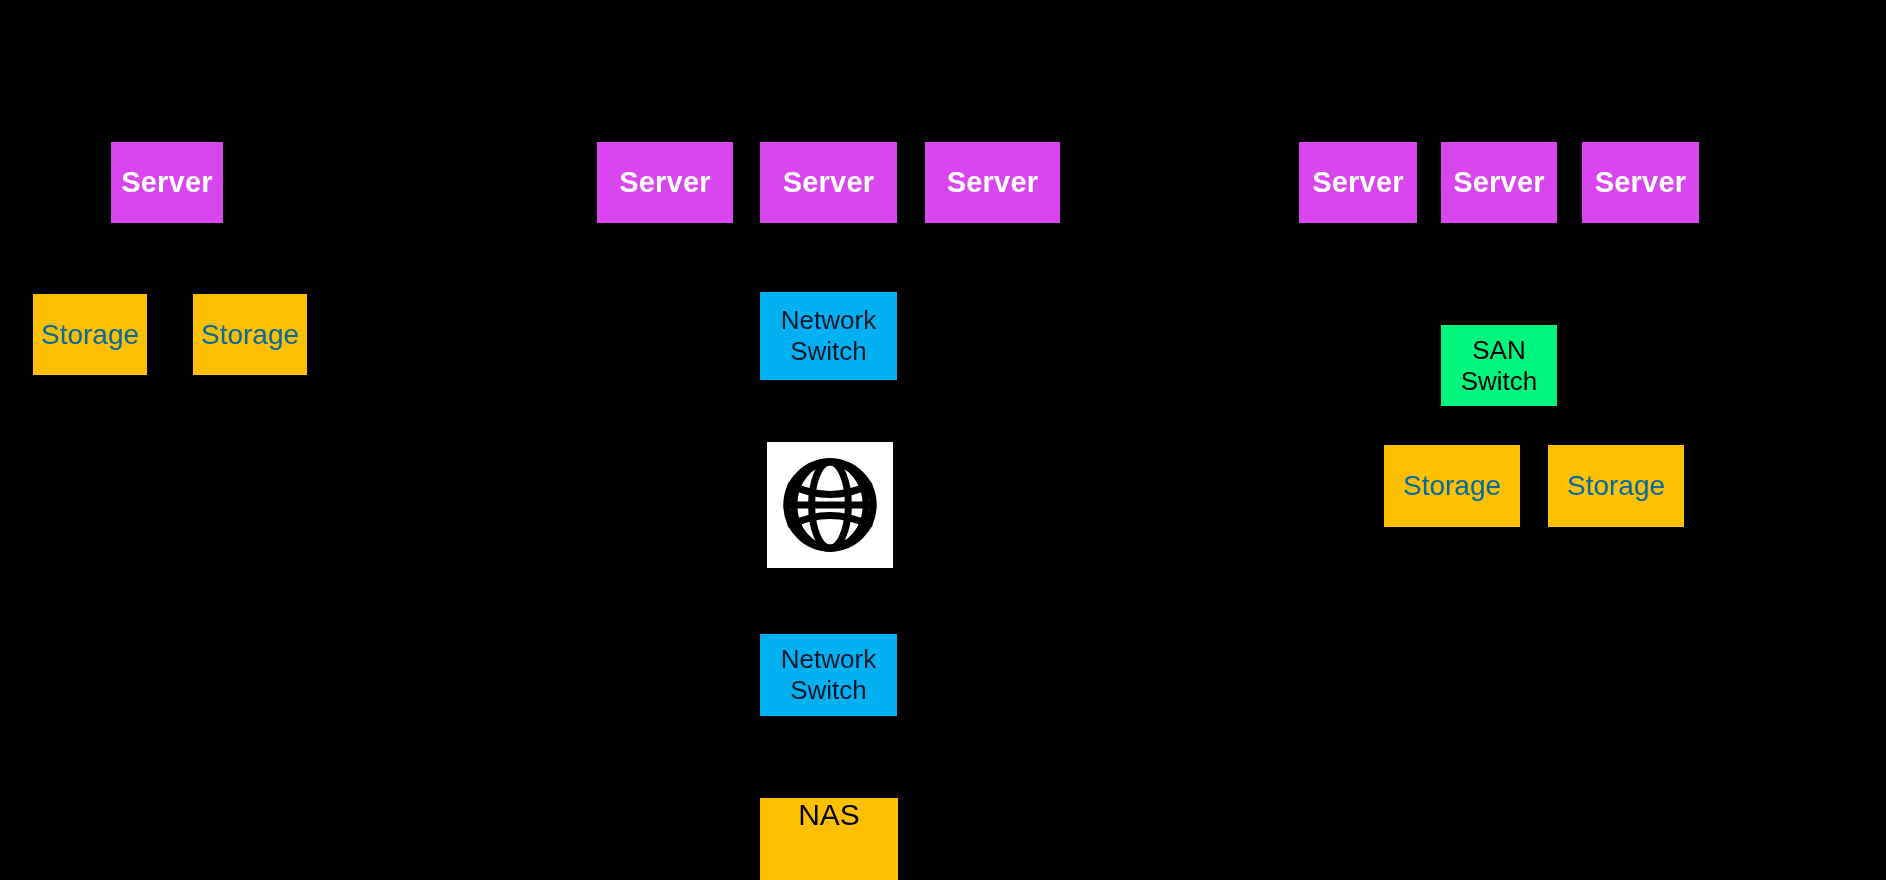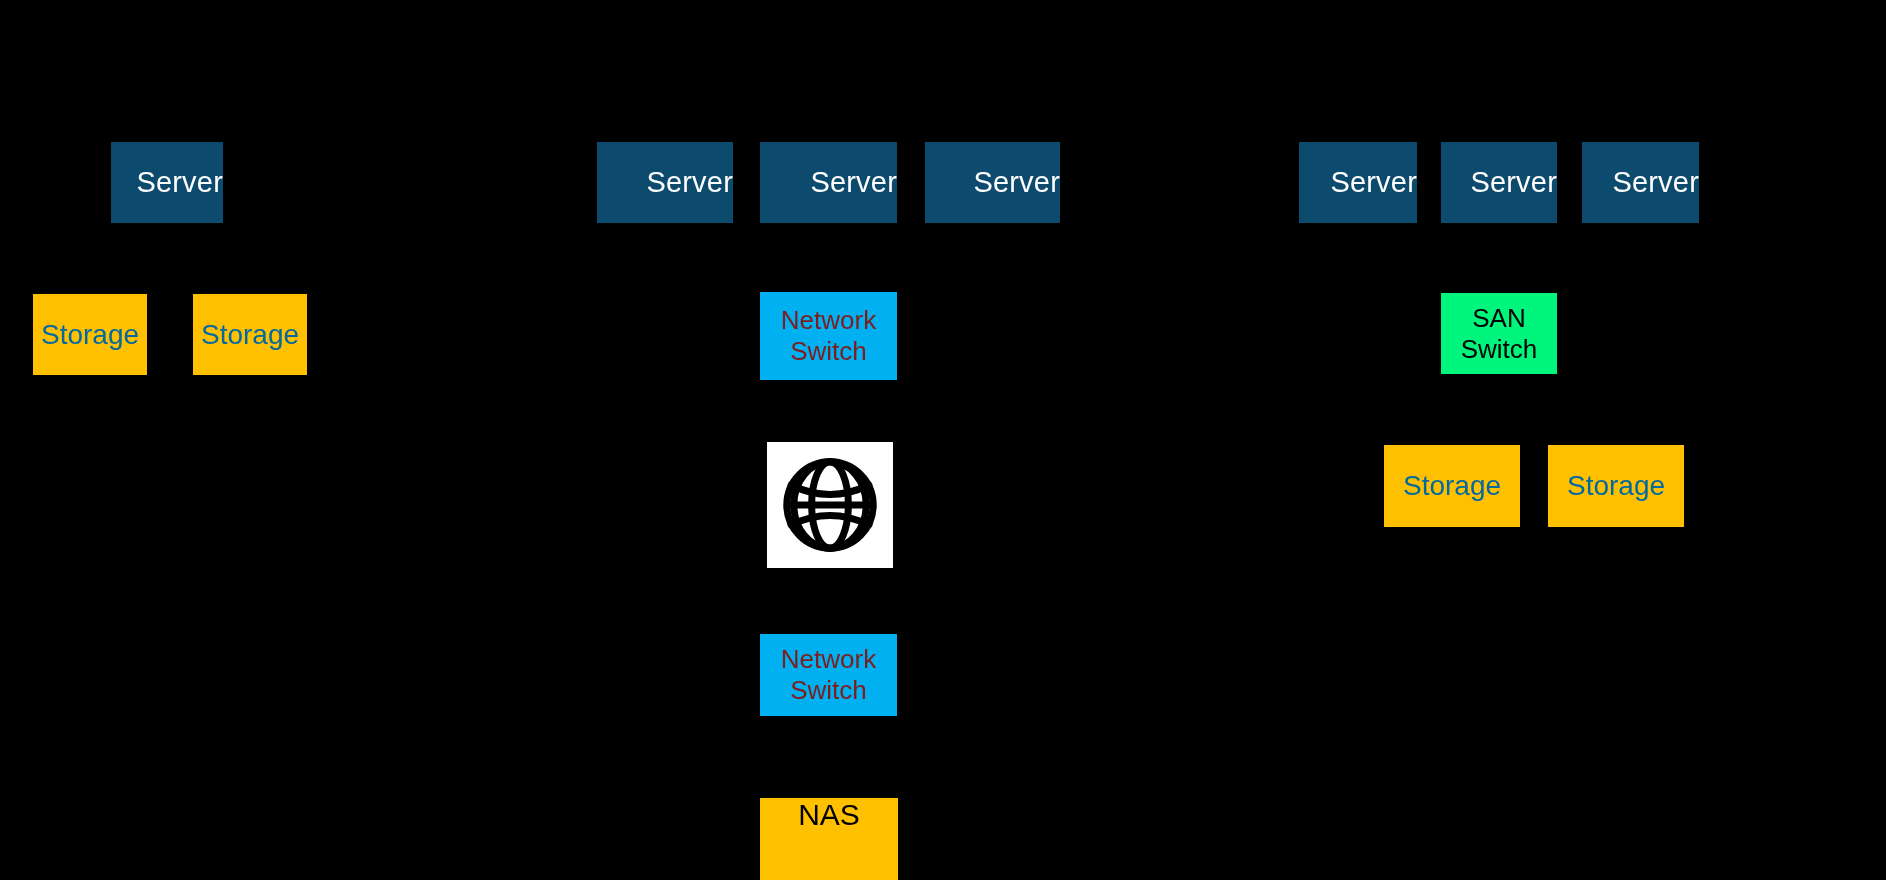--- a/index.html
+++ b/index.html
@@ -19,45 +19,45 @@
   }
   .box {
     position: absolute;
     display: flex;
     align-items: center;
     justify-content: center;
     text-align: center;
     box-sizing: border-box;
   }
   .server {
-    background: #0c4a6e;
+    background: #d946ef;
     color: #FFFFFF;
-    font-weight: normal;
+    font-weight: bold;
     font-size: 29px;
     letter-spacing: 0.2px;
-    justify-content: flex-end;
   }
   .storage {
     background: #FFC000;
     color: #0369a1;
     font-size: 28px;
   }
   .nswitch {
     background: #00B0F0;
-    color: #7f1d1d;
+    color: #0f172a;
     font-size: 26px;
     line-height: 1.18;
     padding: 0 7px;
   }
   .sanswitch {
     background: #00F57C;
     color: #000000;
     font-size: 26px;
     line-height: 1.18;
     padding: 0 20px;
+    margin-top: 32px;
   }
   .nas {
     background: #FFC000;
     color: #000000;
     font-size: 30px;
     align-items: flex-start;
   }
   .nas span { }
   .globe-box {
     background: #FFFFFF;

